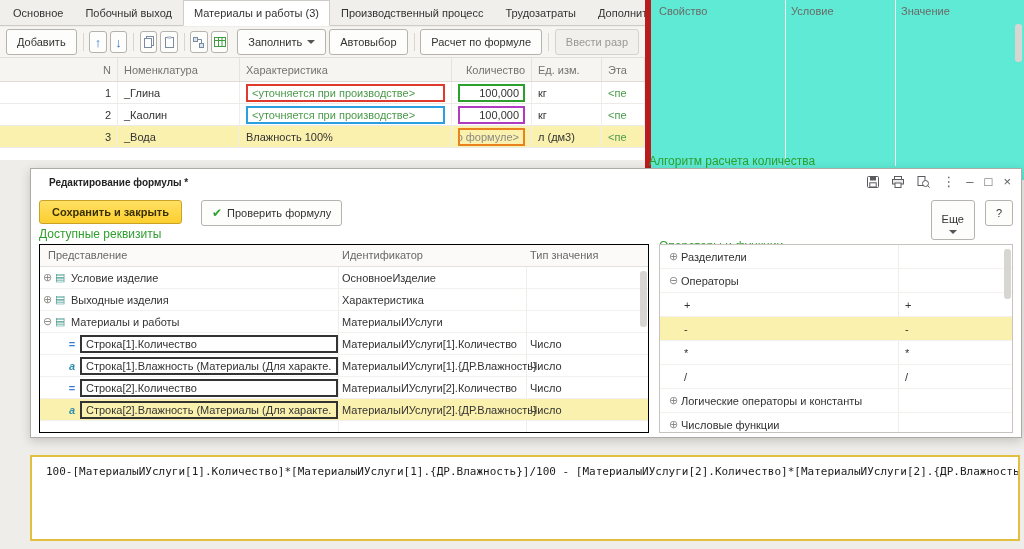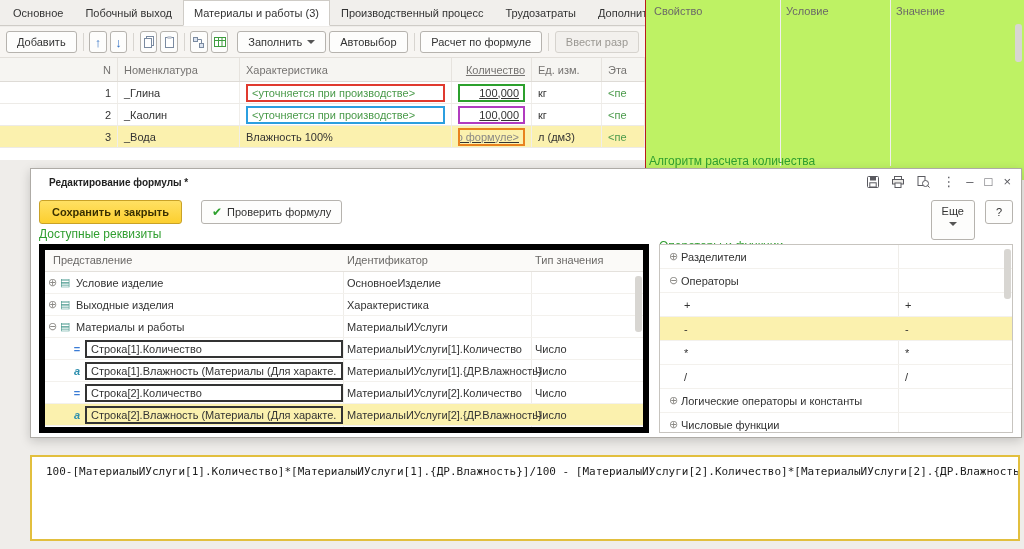--- a/index.html
+++ b/index.html
@@ -13,58 +13,58 @@
   .tabs { position: absolute; left: 0; top: 0; width: 645px; height: 26px;
     background: #f1efec; border-bottom: 1px solid #cfccc7; display: flex; padding-left: 2px; }
   .tab { padding: 0 10px; display: flex; align-items: center; cursor: pointer;
     border: 1px solid transparent; white-space: nowrap; }
   .tab.active { background: #fff; border-color: #cfccc7; border-bottom-color: #fff;
     margin-bottom: -1px; z-index: 2; }
   
   .toolbar { position: absolute; left: 0; top: 27px; width: 645px; height: 31px;
     background: #f7f5f2; border-bottom: 1px solid #e2dfda; display: flex; align-items: center;
     gap: 3px; padding: 0 6px; overflow: hidden; }
-  .btn { height: 22px; padding: 4px 10px; background: #fdfdfc; border: 1px solid #b6b3ae;
+  .btn { height: 22px; padding: 12px 10px; background: #fdfdfc; border: 1px solid #b6b3ae;
     border-radius: 3px; font: inherit; color: #333; display: inline-flex; align-items: center;
     gap: 5px; white-space: nowrap; cursor: pointer; }
   .btn.disabled { color: #9b9893; border-color: #d6d3ce; background: #f2f0ed; }
   .ibtn { width: 25px; height: 22px; background: #fdfdfc; border: 1px solid #b6b3ae;
     border-radius: 3px; display: inline-flex; align-items: center; justify-content: center; cursor: pointer; }
   .arrow-glyph { color: #2f6fc4; font-weight: bold; font-size: 13px; }
   .sep { width: 1px; height: 18px; background: #d8d5d0; margin: 0 3px; }
   .caret { width: 0; height: 0; border-left: 4px solid transparent; border-right: 4px solid transparent;
     border-top: 4px solid #555; display: inline-block; }
   
   .mtable { position: absolute; left: 0; top: 58px; width: 645px; height: 102px; background: #fff; }
   .mhead { display: flex; height: 24px; background: #f6f5f2; border-bottom: 1px solid #dedbd6; color: #757371; }
   .mhead .mcell { border-right: 1px solid #e6e3de; }
   .mcell { padding: 0 6px; display: flex; align-items: center; overflow: hidden; white-space: nowrap; }
   .c-n { width: 118px; justify-content: flex-end; }
   .c-nom { width: 122px; }
   .c-chr { width: 212px; }
-  .c-qty { width: 80px; justify-content: flex-end; text-decoration: underline; }
+  .c-qty { width: 80px; justify-content: flex-end; }
   .c-unit { width: 70px; }
   .c-stage { width: 43px; }
   .mrow { display: flex; height: 22px; border-bottom: 1px solid #edebe7; background: #fff; }
   .mrow .mcell { border-right: 1px solid #f0eeea; }
   .mrow.hl { background: #fbf1ae; }
   .ph { color: #4a9a4a; }
   .gray { color: #8a8885; }
   .abx { width: 100%; height: 18px; display: flex; align-items: center; padding: 0 4px;
     border: 2px solid; overflow: hidden; white-space: nowrap; }
   .abx.right { justify-content: flex-end; }
   .bx-red    { border-color: #e03a2f; }
   .bx-green  { border-color: #2ca02c; }
   .bx-blue   { border-color: #2b9fe0; }
   .bx-purple { border-color: #b13bbf; }
   .bx-orange { border-color: #e8821e; }
   .bx-dblue  { border-color: #1f7fd0; }
   
   .props { position: absolute; left: 645px; top: 0; width: 379px; height: 180px;
-    background: #bef264; border-left: 1px solid #b91c1c; }
+    background: #5eead4; border-left: 6px solid #b91c1c; }
   .props .ph-col { position: absolute; top: 5px; color: #6b6967; }
   .props .vline { position: absolute; top: 0; bottom: 14px; width: 1px; background: #f1efec; }
   .props-vsb { position: absolute; right: 2px; top: 24px; width: 7px; height: 38px;
     background: #d8d6d2; border-radius: 3px; }
   .props-hsb { position: absolute; left: 8px; right: 12px; bottom: 2px; height: 8px;
     background: #56575c; border-radius: 4px; }
   .algo-link { position: absolute; left: 649px; top: 154px; color: #2f9e2f; cursor: pointer; font-size: 12px; }
   
   .dialog { position: absolute; left: 30px; top: 168px; width: 992px; height: 270px;
     background: #fff; border: 1px solid #aeaba6; box-shadow: 0 3px 10px rgba(0,0,0,.18); }
@@ -76,21 +76,21 @@
     background: linear-gradient(#ffe063, #fccf2f); border: 1px solid #c9a227; border-radius: 3px;
     font: inherit; font-weight: bold; color: #3a3000; cursor: pointer; }
   .btn-check { position: absolute; left: 170px; top: 31px; height: 24px; }
   .chk { color: #2ca02c; font-size: 12px; }
   .btn-more { position: absolute; right: 46px; top: 31px; height: 40px; flex-direction: column; }
   .btn-help { position: absolute; right: 8px; top: 31px; height: 24px; width: 28px; justify-content: center; }
   .sec-label { position: absolute; color: #2f9e2f; font-size: 12px; }
   .sec-attrs { left: 8px; top: 58px; }
   .sec-ops { left: 628px; top: 58px; margin-top: 12px; }
   .apanel { position: absolute; left: 8px; top: 75px; width: 610px; height: 189px;
-    border: 6px solid #000000; background: #fff; overflow: hidden; }
+    border: 1px solid #000000; background: #fff; overflow: hidden; }
   .opanel { position: absolute; left: 628px; top: 75px; width: 354px; height: 189px;
     border: 1px solid #c7c4bf; background: #fff; overflow: hidden; }
   .ahead { position: relative; height: 22px; background: #fbfaf8; border-bottom: 1px solid #e4e1dc; color: #6b6967; }
   .ahead span { position: absolute; top: 4px; }
   .h-pres { left: 8px; } .h-id { left: 302px; } .h-type { left: 490px; }
   .panel-vline { position: absolute; top: 0; bottom: 0; width: 1px; background: #efede9; z-index: 0; }
   .arow { position: relative; height: 22px; display: flex; align-items: center;
     border-bottom: 1px solid #f3f1ed; cursor: pointer; }
   .arow.hl, .orow.hl { background: #fbf1ae; }
   .twisty { width: 15px; text-align: center; color: #8c8a86; font-size: 11px; flex: 0 0 15px; }

